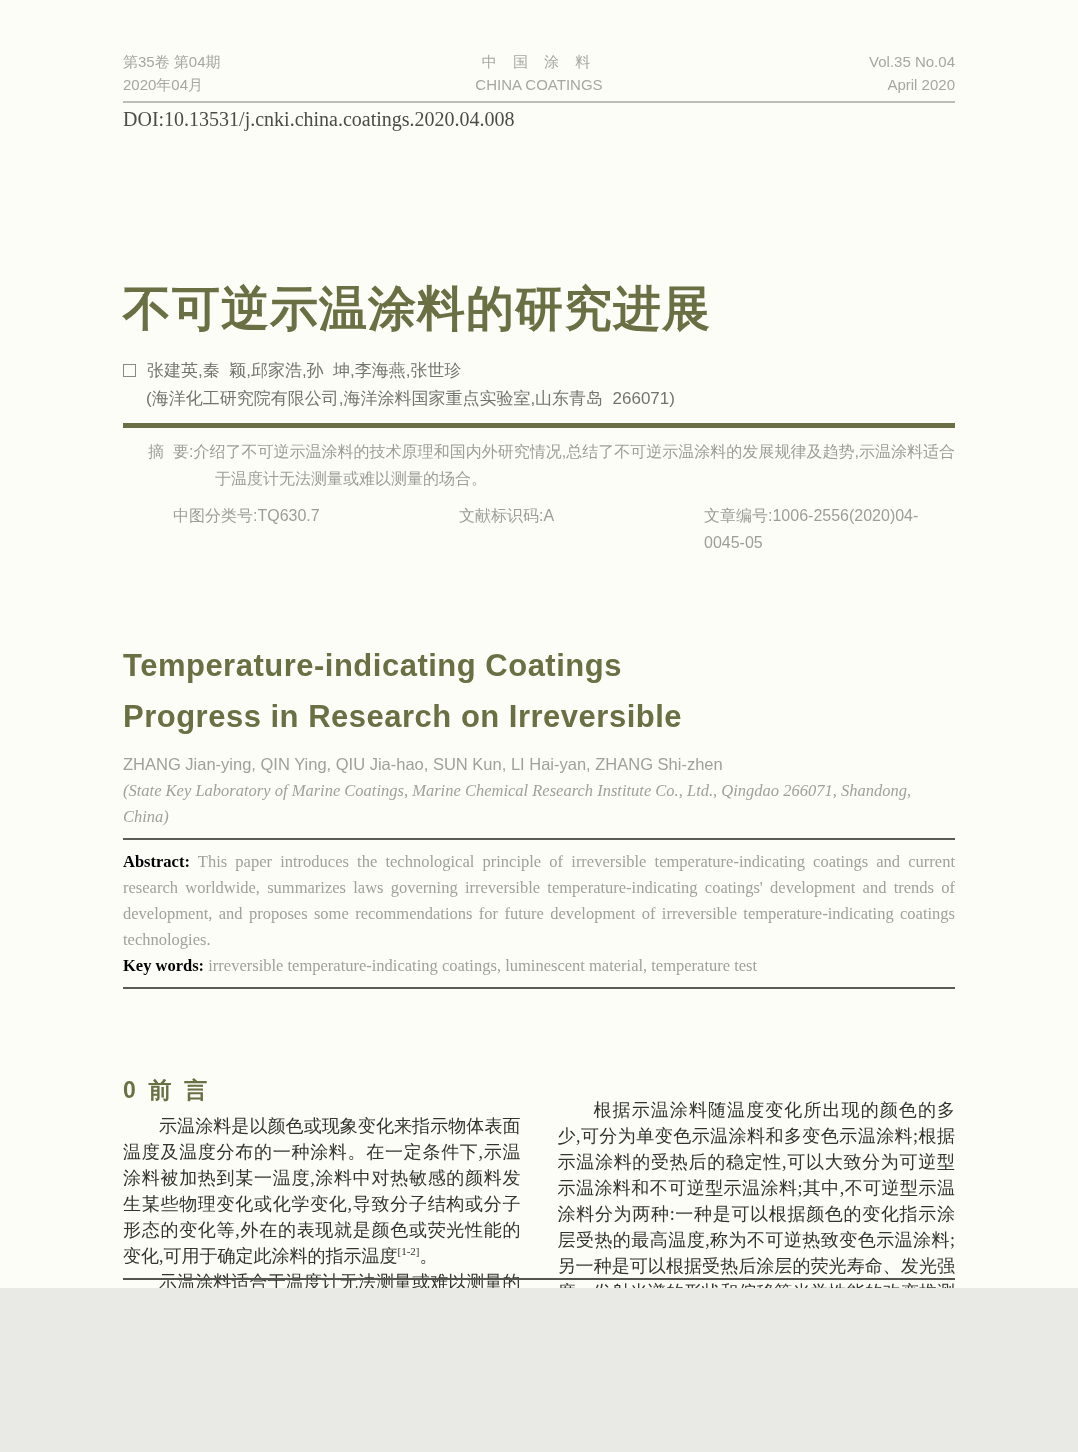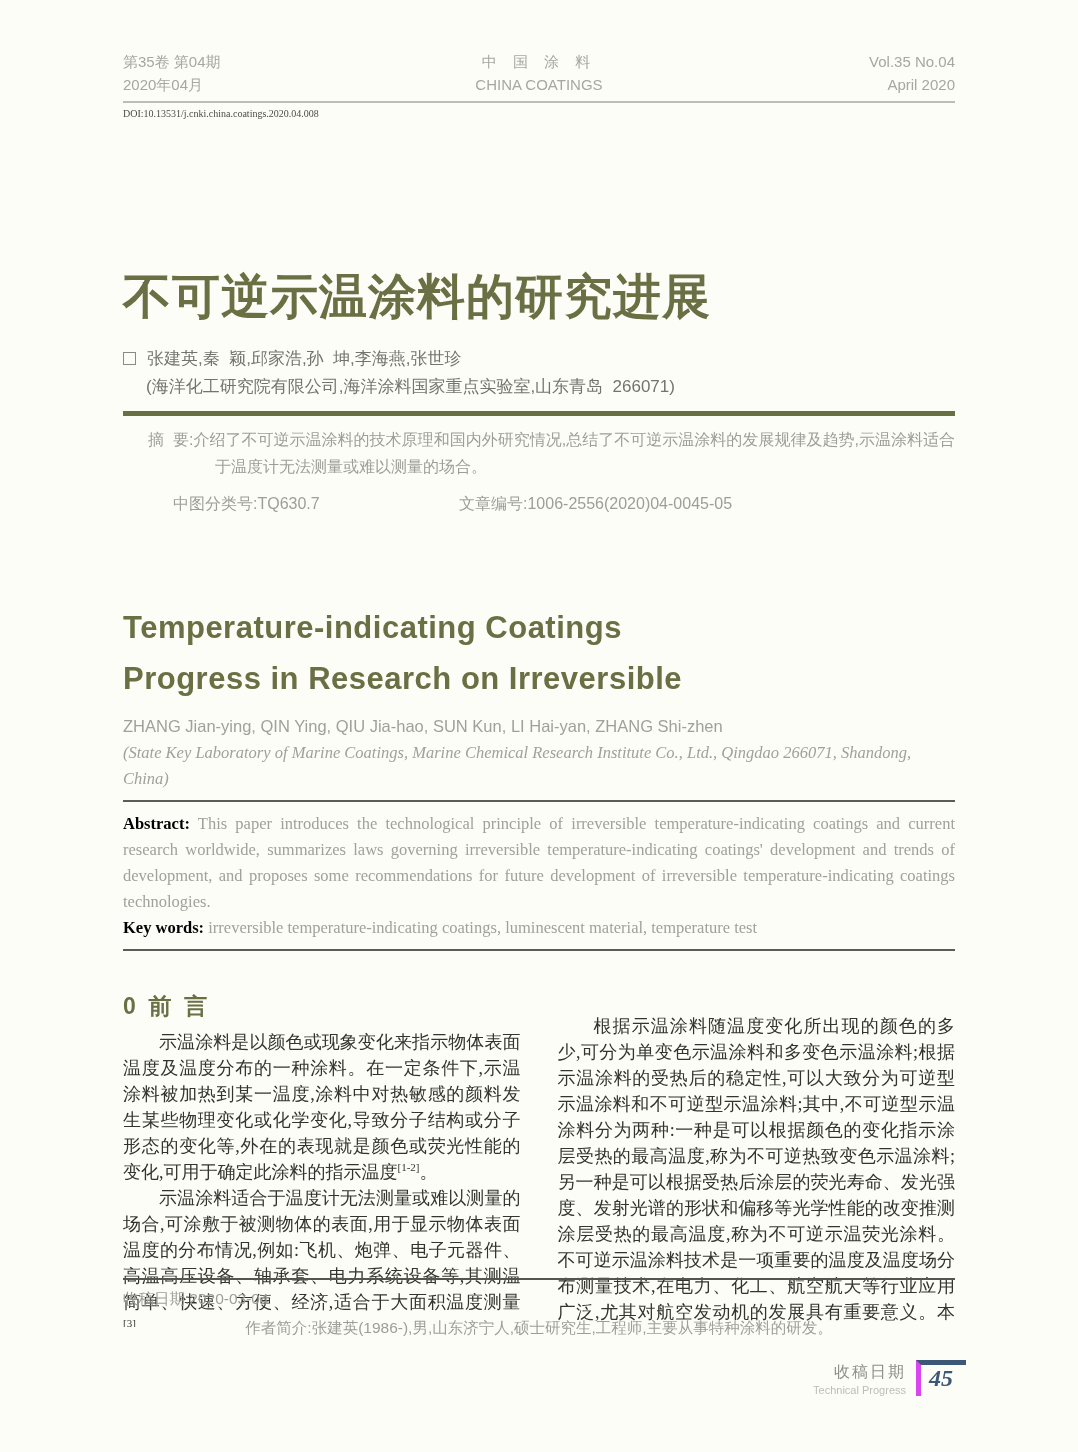--- a/index.html
+++ b/index.html
@@ -1,28 +1,28 @@
 <!DOCTYPE html>
 <html><head>
 <meta charset="utf-8">
 <style>
   html,body{margin:0;padding:0;background:#e9e9e5;}
-  .page{position:relative;width:1078px;height:1452px;background:#fdfdf8;margin:0 auto;overflow:hidden;
+  .page{position:relative;width:1078px;height:1288px;background:#fdfdf8;margin:0 auto;overflow:hidden;
         font-family:"Liberation Serif",serif;-webkit-font-smoothing:antialiased;}
   .content{padding:0 123px;}
 
   
   .journal-header{display:flex;justify-content:space-between;padding-top:50px;
         color:#a7a7a2;font-size:15px;line-height:23px;font-family:"Liberation Sans",sans-serif;}
   .jh-col{flex:1;}
   .jh-center{text-align:center;}
   .jh-right{text-align:right;}
   .jh-cn-title{letter-spacing:6px;}
   .header-rule{border-bottom:2px solid #bdbdb8;margin-top:5px;}
-  .doi-line{color:#4c4c46;font-size:10px;margin-top:5px;}
+  .doi-line{color:#4c4c46;font-size:20px;margin-top:5px;}
 
   
   .cn-title{margin-top:146px;font-size:48px;font-weight:bold;color:#6a7044;
         font-family:"Liberation Sans",sans-serif;letter-spacing:1px;}
   .cn-authors-row{display:flex;align-items:center;margin-top:18px;color:#74746e;font-size:17px;
         font-family:"Liberation Sans",sans-serif;}
   .author-marker{width:11px;height:11px;border:1.5px solid #8a8a84;margin-right:11px;flex:none;}
   .pre{white-space:pre;}
   .cn-affil{margin-left:23px;margin-top:5px;color:#74746e;font-size:17px;
         font-family:"Liberation Sans",sans-serif;}
@@ -43,21 +43,21 @@
         font-family:"Liberation Sans",sans-serif;letter-spacing:0.5px;}
   .en-authors{margin-top:13px;color:#a1a19c;font-size:16.5px;font-family:"Liberation Sans",sans-serif;}
   .en-affil{margin-top:4px;color:#a1a19c;font-size:16.5px;font-style:italic;line-height:26px;}
   .dark-rule{border-top:2px solid #5c5c55;margin-top:8px;}
   .en-abstract{margin-top:9px;color:#a1a19c;font-size:16.5px;line-height:26px;text-align:justify;}
   .en-lbl{font-weight:bold;color:#000000;}
   .en-keywords{margin-top:3px;color:#a1a19c;font-size:16.5px;text-align:justify;}
   .dark-rule2{border-top:2px solid #5c5c55;margin-top:11px;}
 
   
-  .body-columns{display:flex;gap:37px;margin-top:42px;height:334px;overflow:hidden;}
+  .body-columns{display:flex;gap:37px;margin-top:88px;height:334px;overflow:hidden;}
   .col{flex:1;font-size:18px;line-height:26px;color:#34342f;text-align:justify;}
   .sec-heading{color:#6a7044;font-size:23px;font-weight:bold;margin:0 0 10px 0;
         font-family:"Liberation Sans",sans-serif;}
   .body-p{text-indent:2em;margin:0;}
   .col sup{font-size:11px;line-height:0;}
   .col-right{padding-top:20px;}
 
   
   .footnote-block{position:absolute;left:123px;right:123px;top:1278px;}
   .fn-rule{border-top:2px solid #55554f;}
@@ -101,20 +101,21 @@
       <span class="author-marker"></span>
       <span class="pre">张建英,秦  颖,邱家浩,孙  坤,李海燕,张世珍</span>
     </div>
     <div class="cn-affil pre">(海洋化工研究院有限公司,海洋涂料国家重点实验室,山东青岛  266071)</div>
     <div class="thick-rule"></div>
 
     <div class="cn-abstract-block">
       <p class="cn-abstract"><span class="pre">摘  要:</span><span>介绍了不可逆示温涂料的技术原理和国内外研究情况,总结了不可逆示温涂料的发展规律及趋势,示温涂料适合于温度计无法测量或难以测量的场合。</span></p>
       <div class="cn-meta-row">
         <div class="cn-meta-item1"><span>中图分类号:</span><span>TQ630.7</span></div>
+        <div class="cn-meta-item2"><span>文献标识码:</span><span>A</span></div>
         <div class="cn-meta-item3"><span>文章编号:</span><span>1006-2556(2020)04-0045-05</span></div>
       </div>
     </div>
 
     <div class="en-title">
       <div>Temperature-indicating Coatings</div>
       <div>Progress in Research on Irreversible</div>
     </div>
     <div class="en-authors">ZHANG Jian-ying, QIN Ying, QIU Jia-hao, SUN Kun, LI Hai-yan, ZHANG Shi-zhen</div>
     <div class="en-affil">(State Key Laboratory of Marine Coatings, Marine Chemical Research Institute Co., Ltd., Qingdao 266071, Shandong, China)</div>

